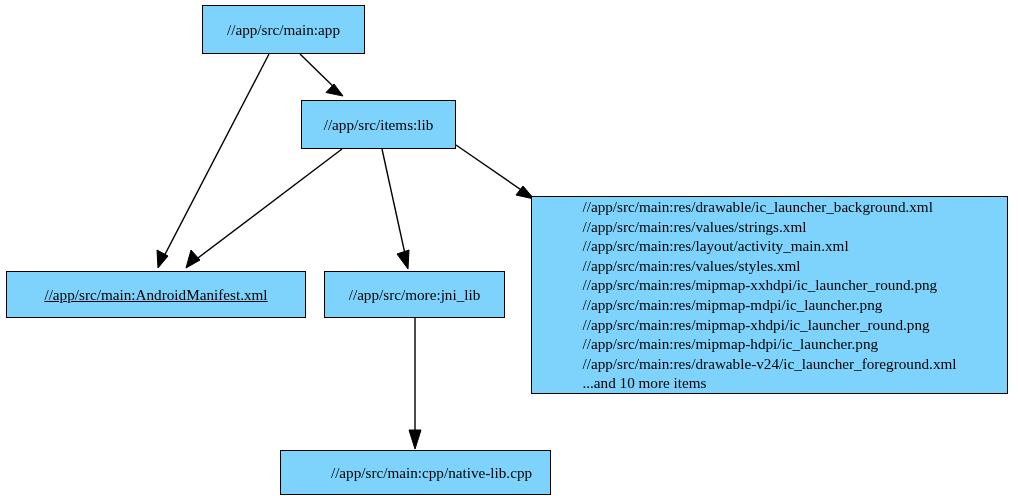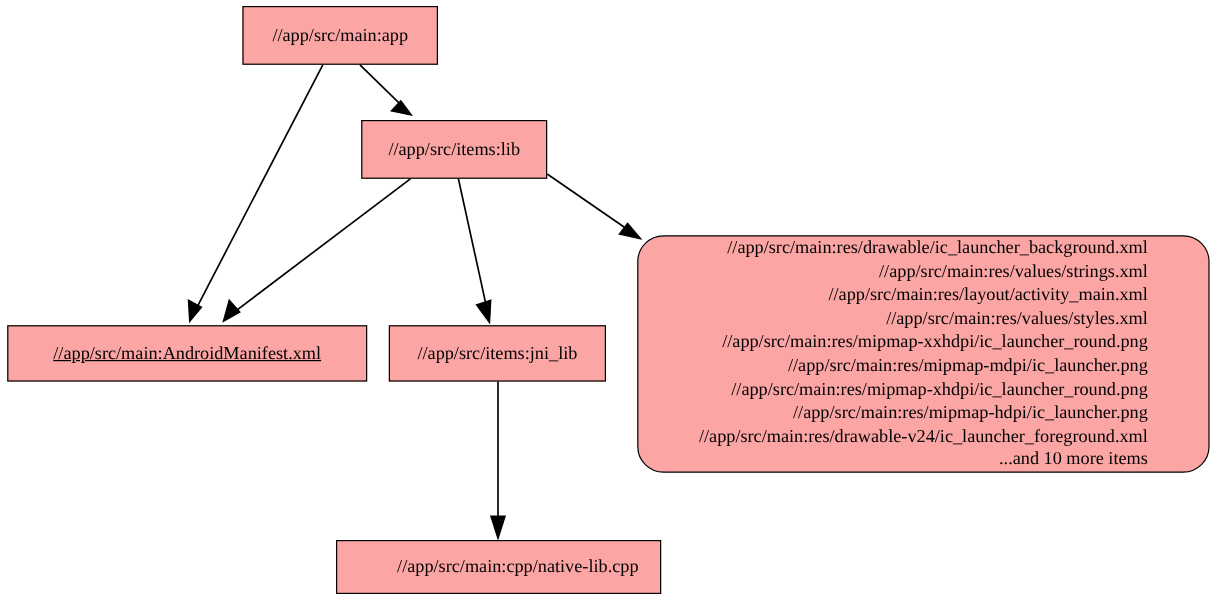--- a/index.html
+++ b/index.html
@@ -20,25 +20,25 @@
     left: 0;
     top: 0;
     width: 1018px;
     height: 496px;
     pointer-events: none;
   }
   .graph-node {
     position: absolute;
     box-sizing: border-box;
     border: 1px solid #000000;
-    background: #fca5a5;
+    background: #7dd3fc;
     display: flex;
     align-items: center;
     justify-content: center;
-    text-align: right;
+    text-align: left;
     color: #000000;
     font-size: 15.2px;
     line-height: 1.0;
     white-space: nowrap;
   }
   .graph-node.multiline {
     white-space: pre;
     line-height: 19.6px;
     font-size: 15.2px;
   }
@@ -85,24 +85,24 @@
 
   <div class="graph-node" id="node-lib" style="left:301px; top:100px; width:155px; height:49px;">
     <span class="node-label">//app/src/items:lib</span>
   </div>
 
   <div class="graph-node" id="node-android-manifest" style="left:6px; top:271px; width:300px; height:47px;text-decoration:underline;">
     <span class="node-label">//app/src/main:AndroidManifest.xml</span>
   </div>
 
   <div class="graph-node" id="node-jni-lib" style="left:324px; top:271px; width:181px; height:47px;">
-    <span class="node-label">//app/src/items:jni_lib</span>
+    <span class="node-label">//app/src/more:jni_lib</span>
   </div>
 
-  <div class="graph-node multiline" id="node-resources" style="left:531px; top:196px; width:477px; height:198px;border-radius:22px;">
+  <div class="graph-node multiline" id="node-resources" style="left:531px; top:196px; width:477px; height:198px;">
     <span class="node-label">//app/src/main:res/drawable/ic_launcher_background.xml
 //app/src/main:res/values/strings.xml
 //app/src/main:res/layout/activity_main.xml
 //app/src/main:res/values/styles.xml
 //app/src/main:res/mipmap-xxhdpi/ic_launcher_round.png
 //app/src/main:res/mipmap-mdpi/ic_launcher.png
 //app/src/main:res/mipmap-xhdpi/ic_launcher_round.png
 //app/src/main:res/mipmap-hdpi/ic_launcher.png
 //app/src/main:res/drawable-v24/ic_launcher_foreground.xml
 ...and 10 more items</span>

